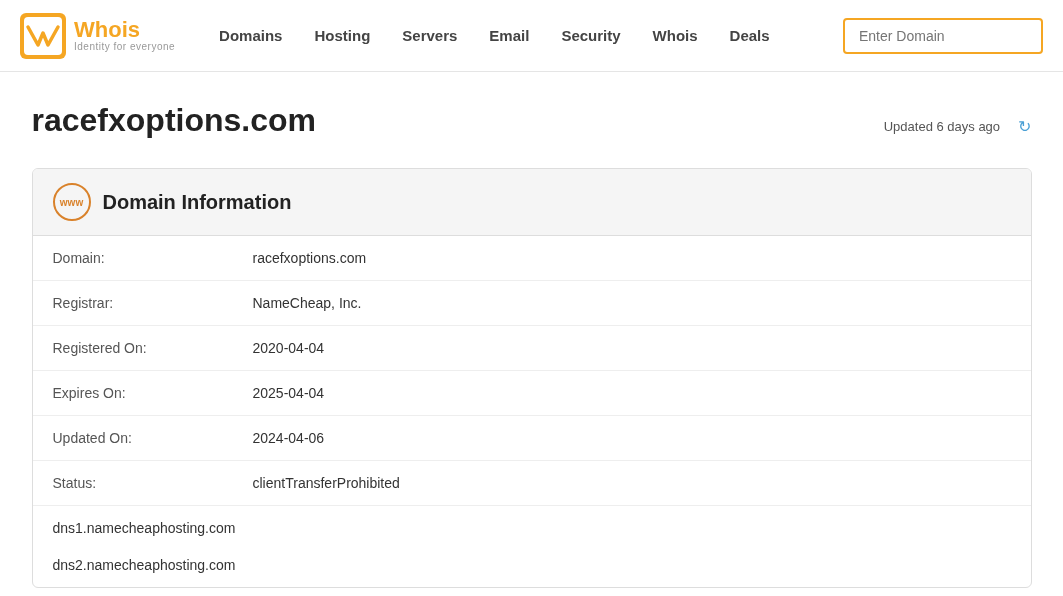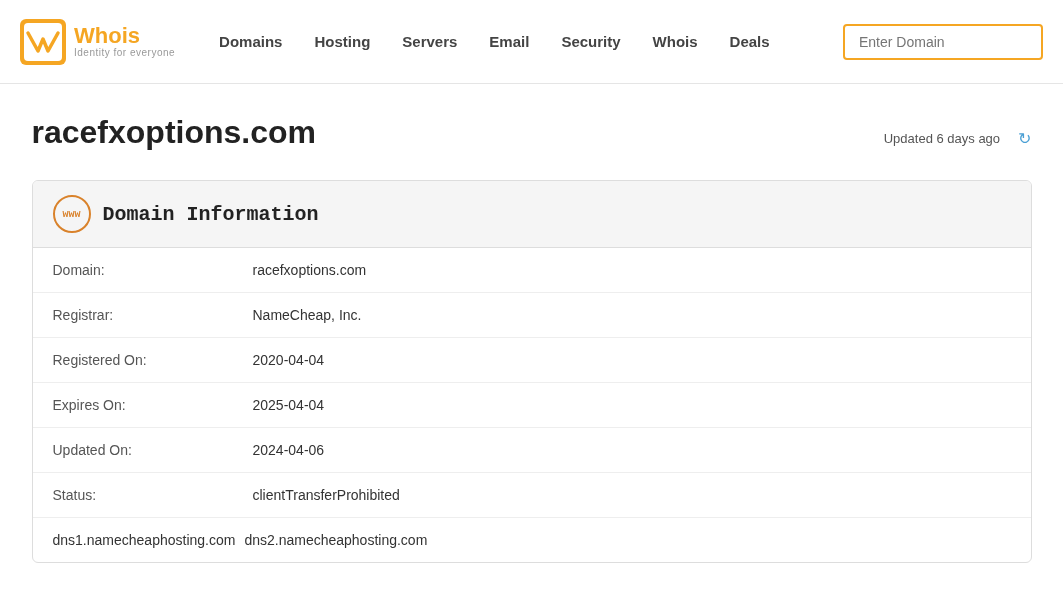--- a/index.html
+++ b/index.html
@@ -3,21 +3,21 @@
   <meta charset="utf-8">
   <style>
     * { box-sizing: border-box; margin: 0; padding: 0; }
     body { font-family: Arial, Helvetica, sans-serif; background: #fff; color: #333; font-size: 15px; }
 
     
     .navbar {
       display: flex;
       align-items: center;
       padding: 0 20px;
-      height: 84px;
+      height: 72px;
       border-bottom: 1px solid #e5e5e5;
       background: #fff;
     }
     .logo-area {
       display: flex;
       align-items: center;
       margin-right: 30px;
       text-decoration: none;
     }
     .logo-icon {
@@ -101,21 +101,20 @@
       background: #fff;
       overflow: hidden;
     }
     .card-header {
       display: flex;
       align-items: center;
       gap: 12px;
       background: #f5f5f5;
       padding: 14px 20px;
       border-bottom: 1px solid #ddd;
-      font-family: Liberation Mono, monospace;
     }
     .www-icon {
       width: 38px;
       height: 38px;
       border: 2px solid #d9822b;
       border-radius: 50%;
       display: flex;
       align-items: center;
       justify-content: center;
       font-size: 10px;
@@ -141,22 +140,22 @@
       min-width: 200px;
       color: #555;
       font-size: 14px;
     }
     .info-value {
       color: #333;
       font-size: 14px;
     }
     .info-value-multi {
       display: flex;
-      flex-direction: row;
-      gap: 9px;
+      flex-direction: column;
+      gap: 21px;
       justify-content: center;
     }
   </style>
 </head>
 <body>
 
 <nav class="navbar">
   <a class="logo-area" href="#">
 
     <svg class="logo-icon" viewBox="0 0 46 46" xmlns="http://www.w3.org/2000/svg">

